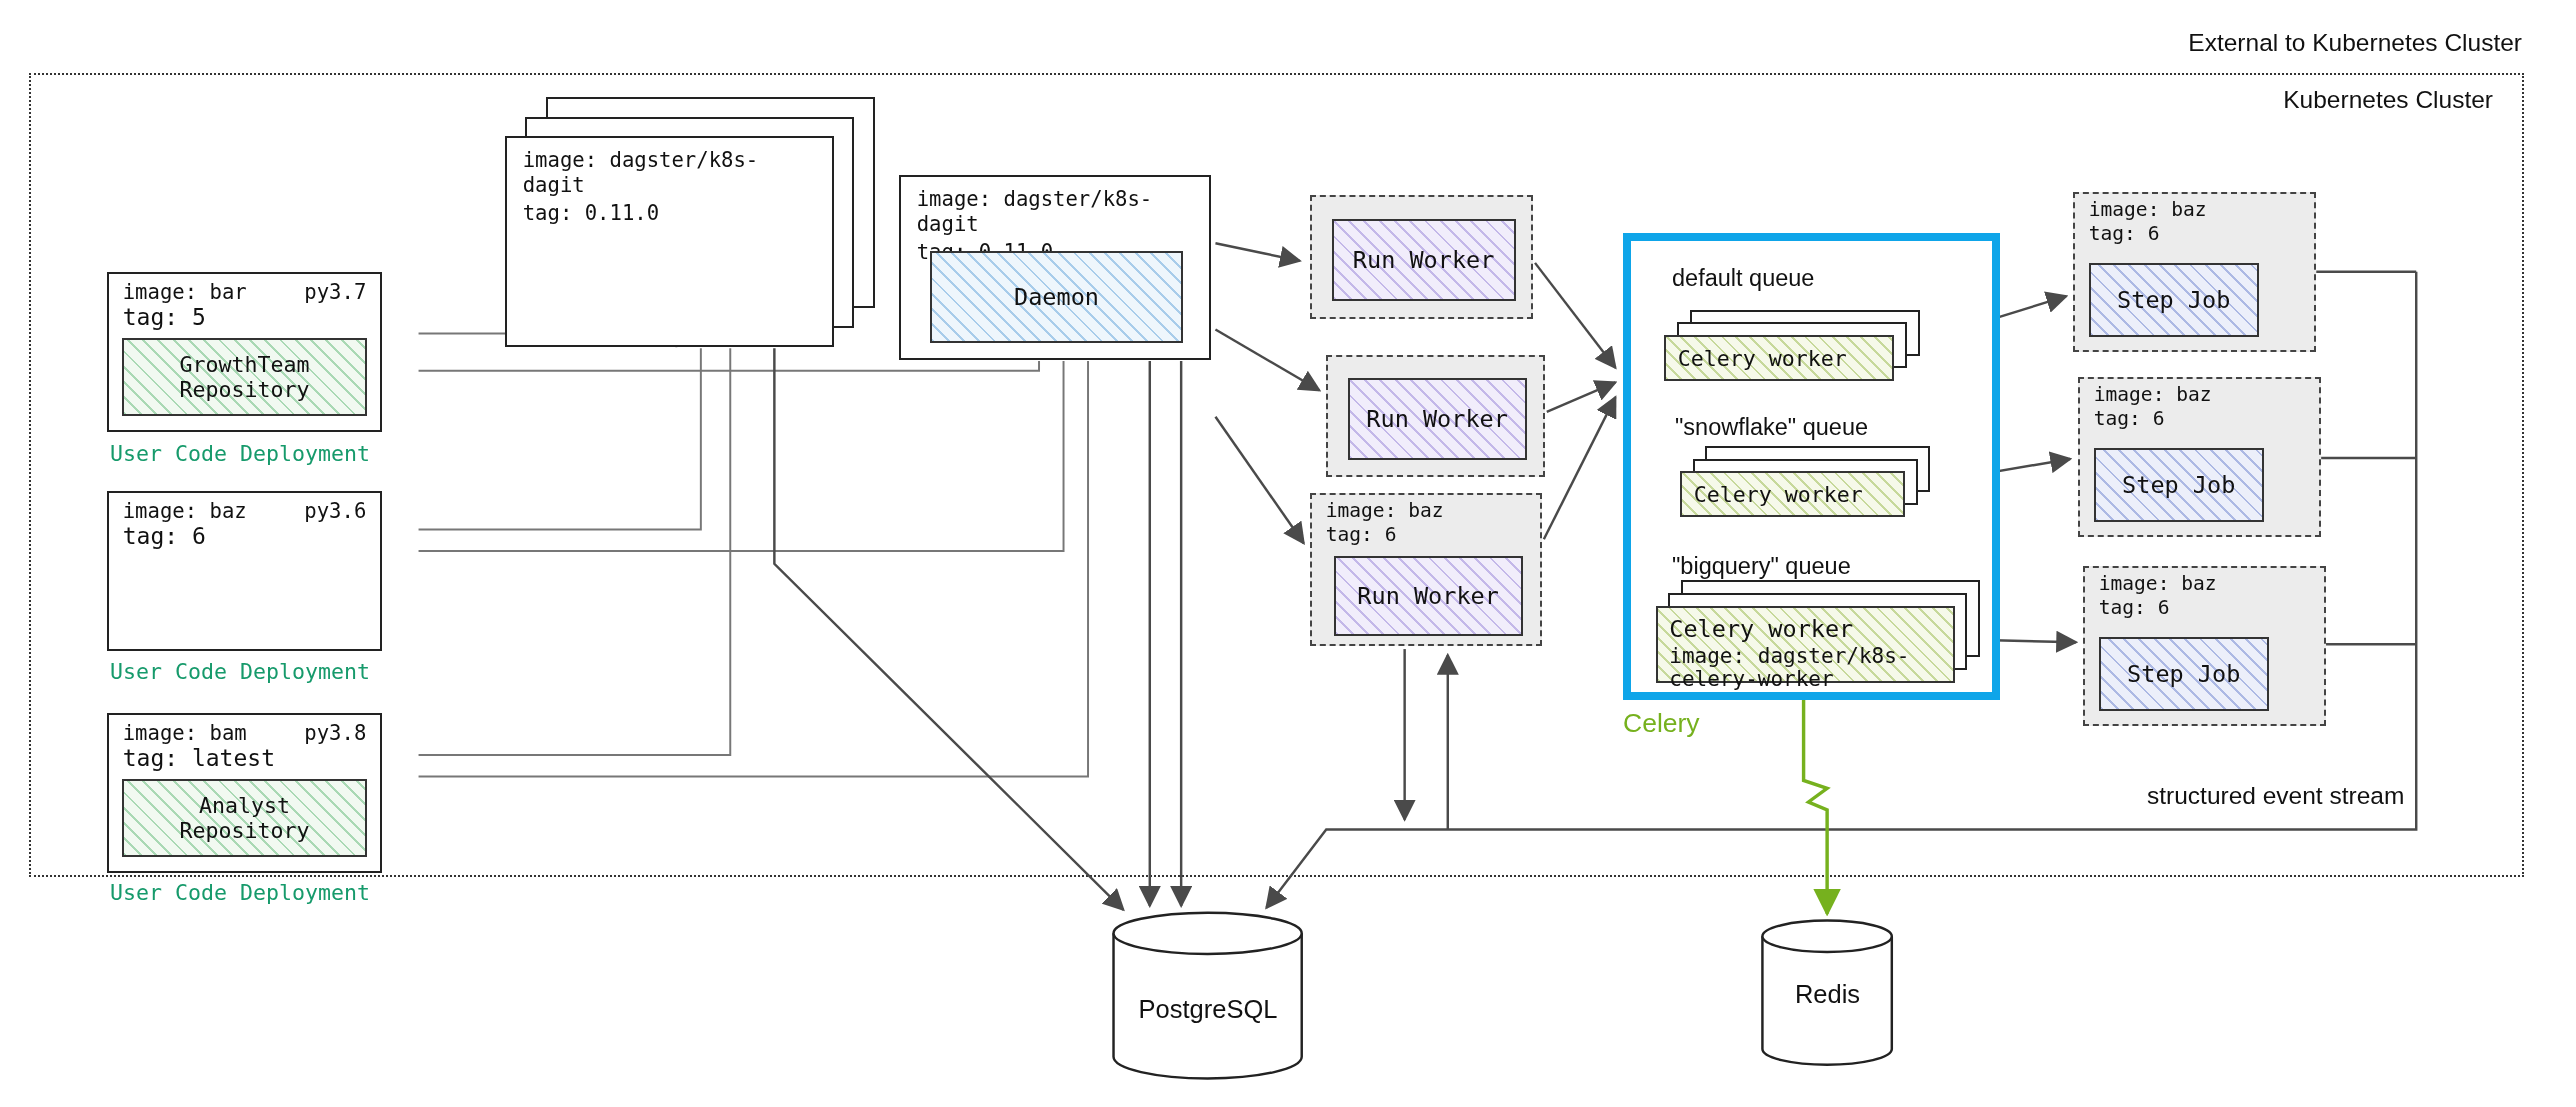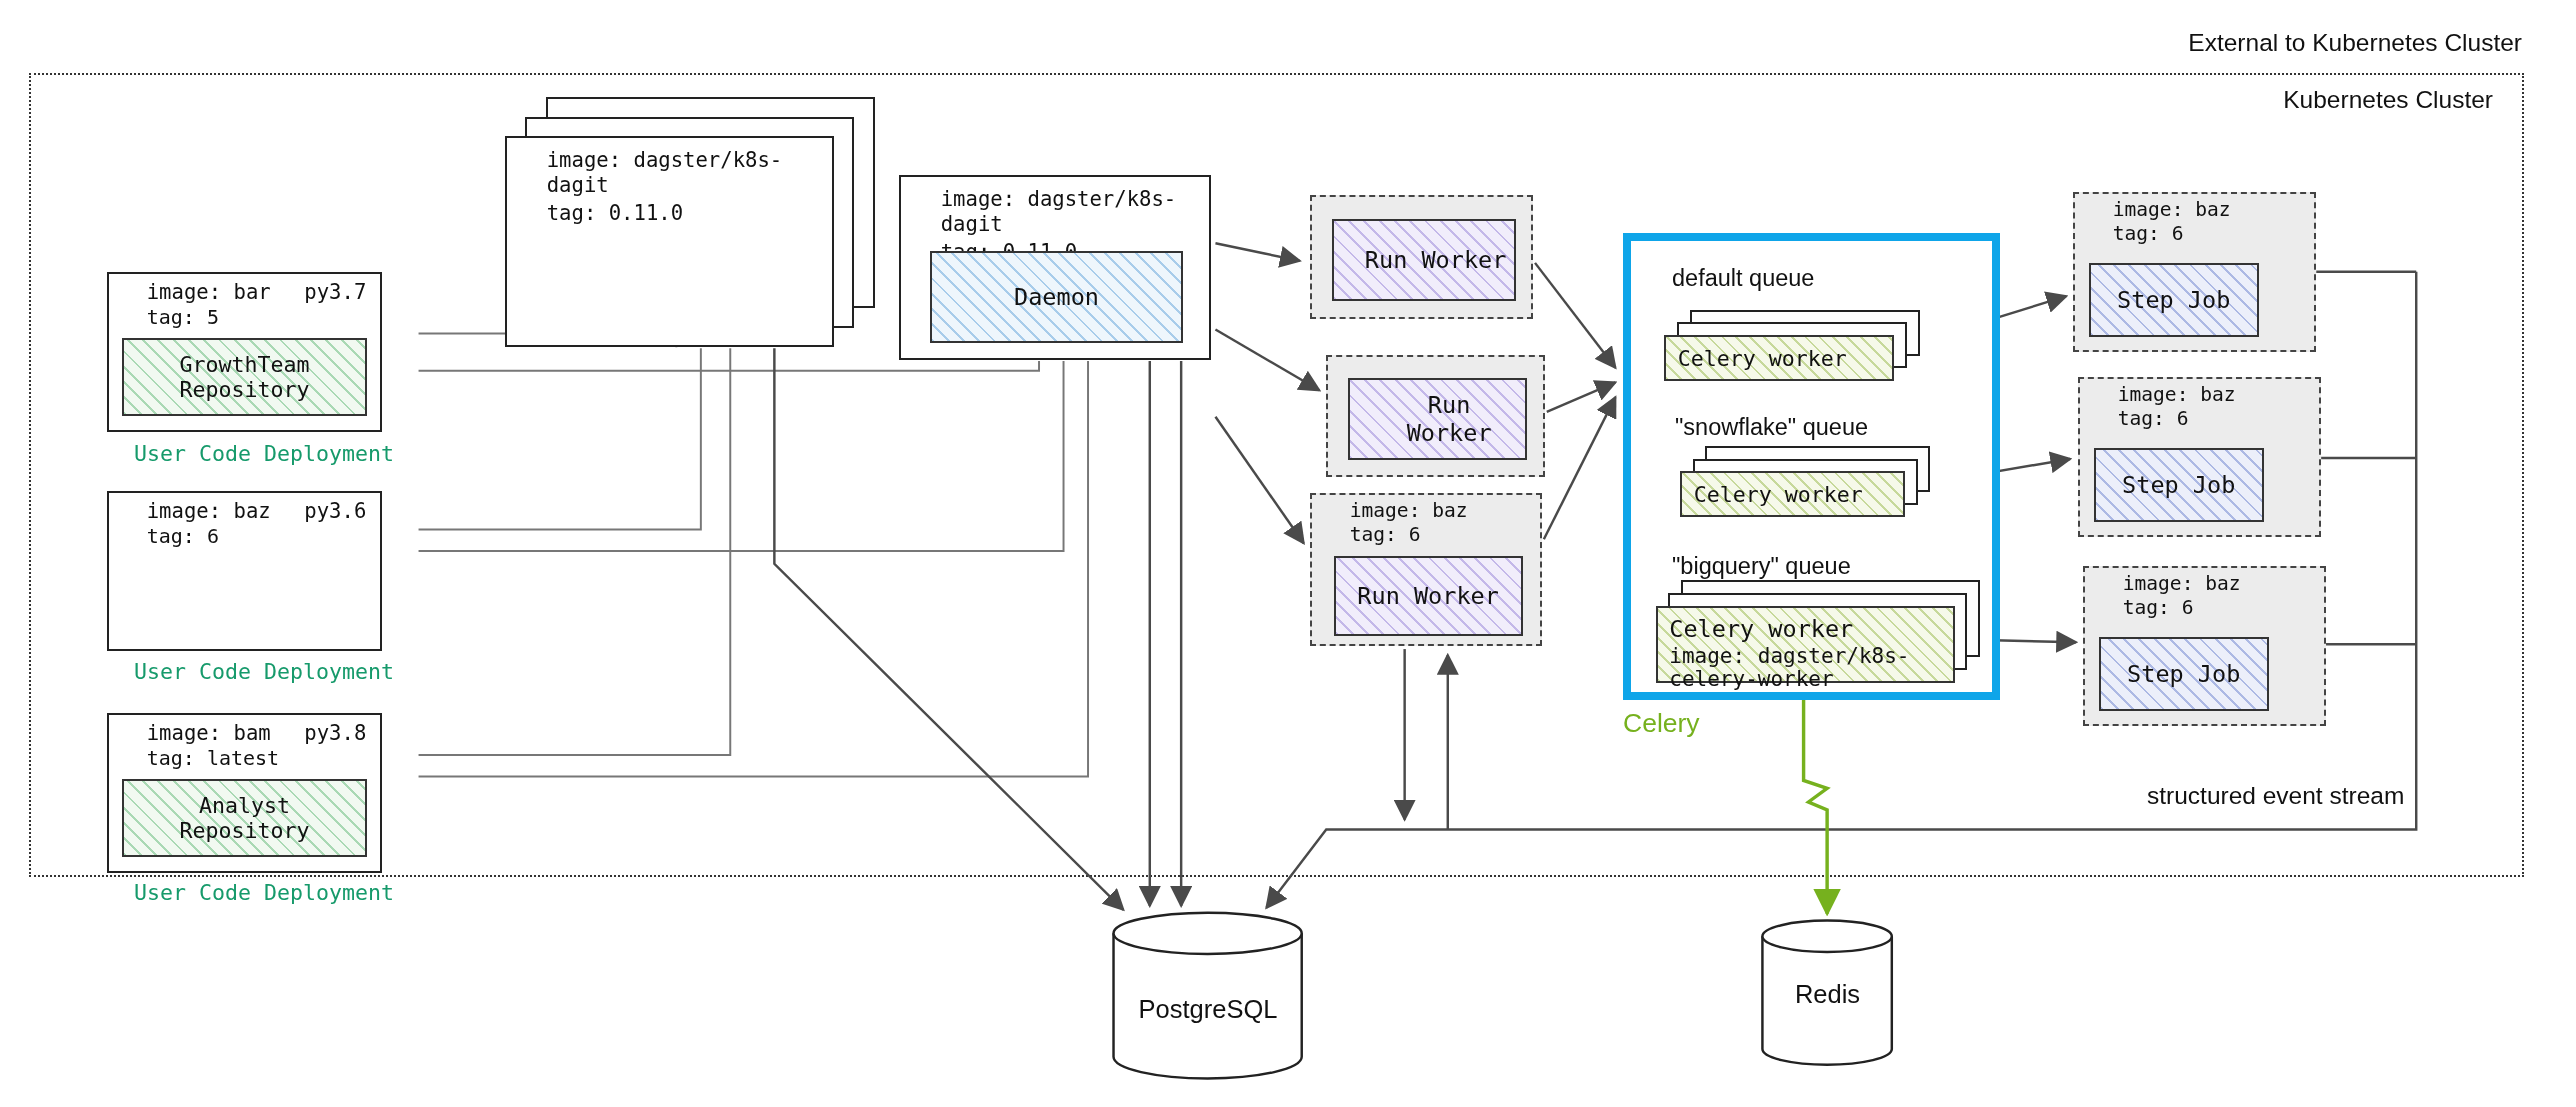--- a/index.html
+++ b/index.html
@@ -1,34 +1,34 @@
 <!DOCTYPE html>
 <html><head>
 <meta charset="utf-8">
 <style>
   * { box-sizing: border-box; }
   html,body { margin:0; padding:0; background:#fff; }
   body { width:2576px; height:1108px; position:relative; overflow:hidden;
          font-family:"Liberation Sans", sans-serif; color:#111; }
-  .mono { font-family:"DejaVu Sans Mono", monospace;padding-left:24px; }
+  .mono { font-family:"DejaVu Sans Mono", monospace; }
   .sans { font-family:"Liberation Sans", sans-serif; }
 
   #wires { position:absolute; left:0; top:0; z-index:1; }
 
   .boundary { position:absolute; left:29px; top:73px; width:2495px; height:804px;
               border:2px dotted #333; z-index:0; }
 
   .toplabel { position:absolute; font-size:24.5px; color:#111; z-index:3; }
 
   
   .ucbox { position:absolute; width:275px; height:160px; background:#fff;
            border:2px solid #222; z-index:2; }
   .uc-head { display:flex; justify-content:space-between; padding:5.9px 13.7px 0 13.7px;
              font-size:20.6px; line-height:25.5px; }
-  .uc-tag { padding:0 13.7px; font-size:20px; line-height:25.5px; }
+  .uc-tag { padding:0 13.7px; font-size:23px; line-height:25.5px; }
   .inner { position:absolute; display:flex; align-items:center; justify-content:center;
            border:2px solid #333; text-align:center; }
   .inner span { padding:0 5.9px; }
   .repoGreen { left:12.7px; right:12.7px; top:64px; height:78px; font-size:21.6px;
       background-color:#f1f9f1;
       background-image:repeating-linear-gradient(45deg, rgba(110,190,130,.55) 0 2px, transparent 2px 10.8px); }
 
   .uc-caption { position:absolute; font-size:21.6px; z-index:3; }
 
   

